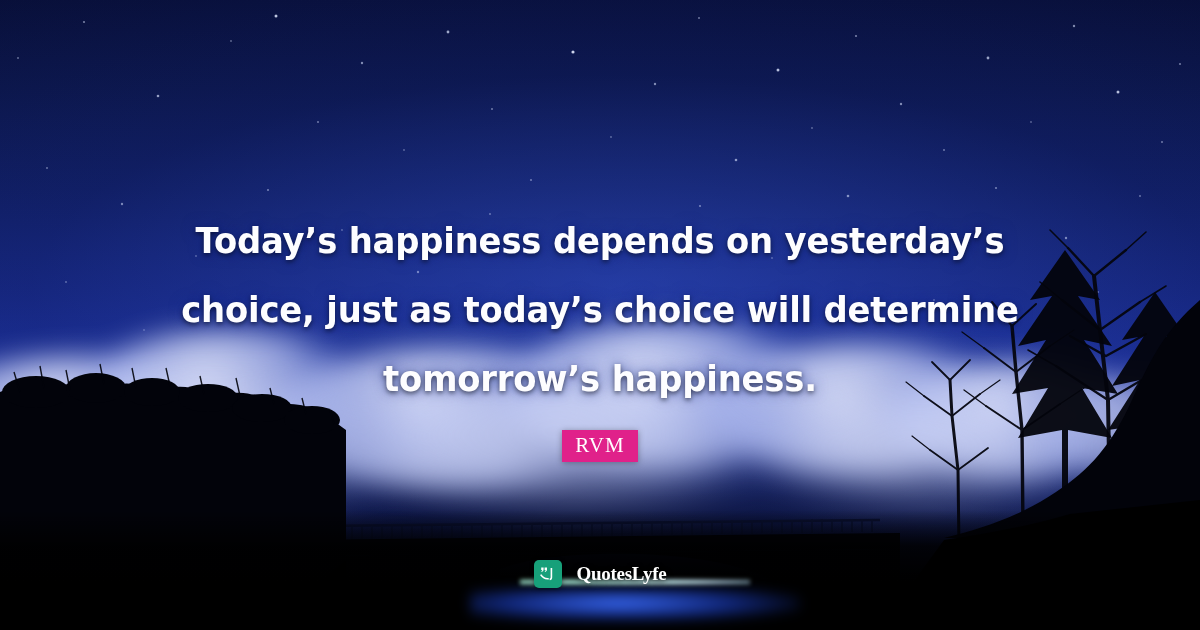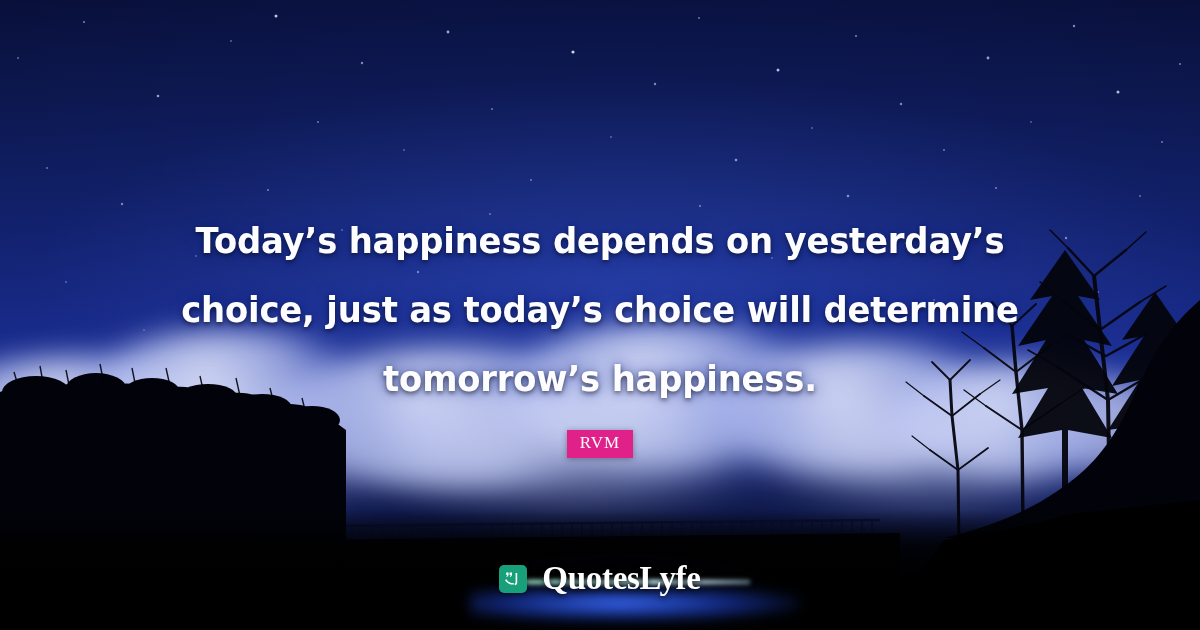--- a/index.html
+++ b/index.html
@@ -135,21 +135,21 @@
     position: absolute;
     left: 0; right: 0;
     top: 430px;
     text-align: center;
   }
   .author-badge {
     display: inline-block;
     background: #e0218a;
     color: #ffffff;
     font-family: "Liberation Serif", serif;
-    font-size: 17px;
+    font-size: 21px;
     letter-spacing: 1.1px;
     padding: 4px 13px 5px 13px;
     line-height: 1.1;
     box-shadow: 0 1px 6px rgba(0,0,0,.35);
   }
 
   
   .brand {
     position: absolute;
     left: 0; right: 0;
@@ -166,21 +166,21 @@
     background: #17a07a;
     display: flex;
     align-items: center;
     justify-content: center;
     box-shadow: 0 1px 4px rgba(0,0,0,.5);
   }
   .brand-mark svg { display:block; }
   .brand-name {
     font-family: "Liberation Serif", serif;
     font-weight: 700;
-    font-size: 33px;
+    font-size: 19px;
     color: #ffffff;
     letter-spacing: -0.3px;
     text-shadow: 0 2px 6px rgba(0,0,0,.75);
     margin-left: 8px;
   }
 </style>
 </head>
 <body>
 
 <div id="stage">

